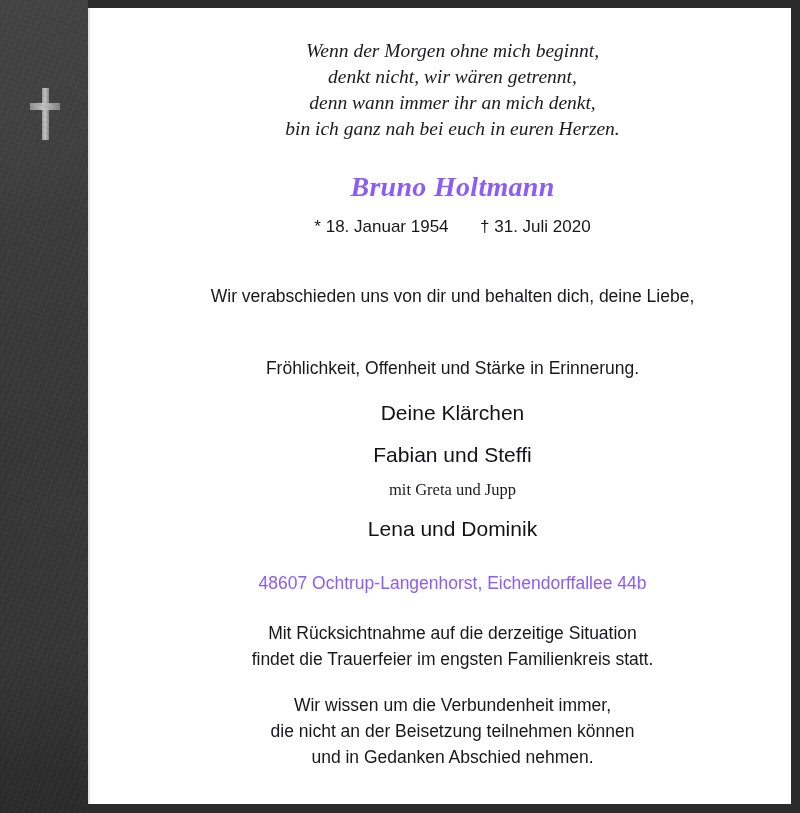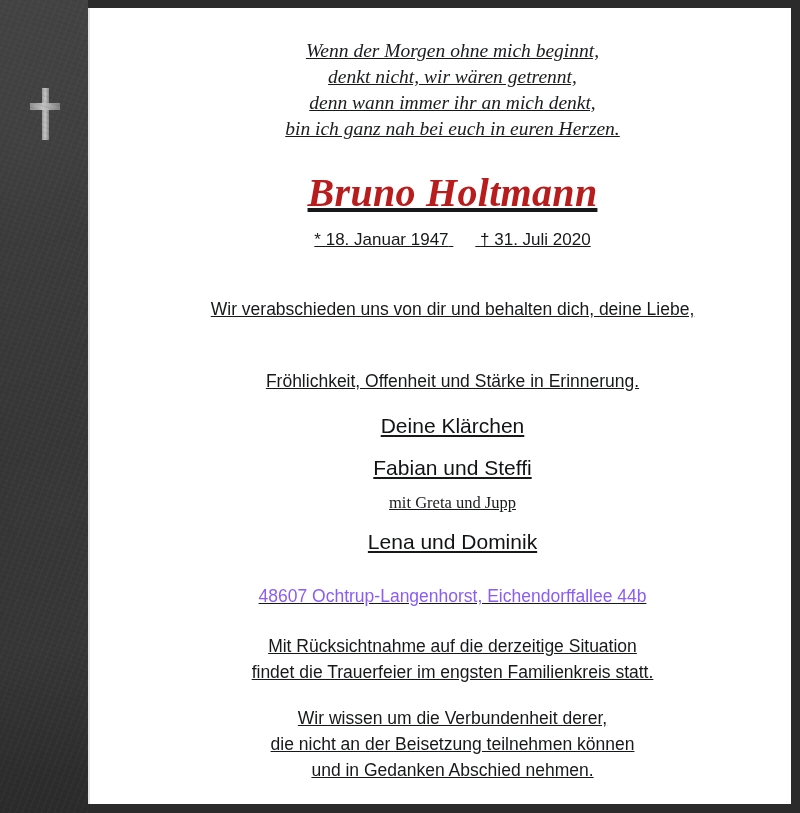--- a/index.html
+++ b/index.html
@@ -101,41 +101,40 @@
     position: absolute;
     left: 90px;
     top: 8px;
     width: 701px;
     height: 776px;
     background: #ffffff;
     box-sizing: border-box;
     padding: 22px 16px 10px 40px;
     text-align: center;
     color: #17181a;
-    text-decoration: underline;
   }
 
   .verse {
     font-family: "Liberation Serif", serif;
     font-style: italic;
     font-size: 19.5px;
     line-height: 26px;
     color: #1b1c1e;
     text-align: center;
     margin: 8px 0 0 0;
   }
   .verse .line { display: block; white-space: nowrap; }
 
   .deceased-name {
     font-family: "Liberation Serif", serif;
     font-weight: bold;
     font-style: italic;
-    font-size: 40px;
+    font-size: 28px;
     letter-spacing: 0.3px;
-    color: #b91c1c;
+    color: #8b5cf6;
     margin: 30px 0 0 0;
     line-height: 1.05;
   }
 
   .dates {
     font-family: "Liberation Sans", sans-serif;
     font-size: 17px;
     color: #17181a;
     margin: 16px 0 0 0;
   }
@@ -219,21 +218,21 @@
     <div class="verse">
       <span class="line">Wenn der Morgen ohne mich beginnt,</span>
       <span class="line">denkt nicht, wir wären getrennt,</span>
       <span class="line">denn wann immer ihr an mich denkt,</span>
       <span class="line">bin ich ganz nah bei euch in euren Herzen.</span>
     </div>
 
     <div class="deceased-name">Bruno Holtmann</div>
 
     <div class="dates">
-      <span>* 18. Januar 1947</span>
+      <span>* 18. Januar 1954</span>
       <span class="sep"></span>
       <span>† 31. Juli 2020</span>
     </div>
 
     <div class="farewell">
       <span class="line">Wir verabschieden uns von dir und behalten dich, deine Liebe,</span>
       <span class="line">Fröhlichkeit, Offenheit und Stärke in Erinnerung.</span>
     </div>
 
 
@@ -251,20 +250,20 @@
     </div>
 
     <div class="address">48607 Ochtrup-Langenhorst, Eichendorffallee 44b</div>
 
     <div class="notes">
       <div class="note-block">
         <span class="line">Mit Rücksichtnahme auf die derzeitige Situation</span>
         <span class="line">findet die Trauerfeier im engsten Familienkreis statt.</span>
       </div>
       <div class="note-block">
-        <span class="line">Wir wissen um die Verbundenheit derer,</span>
+        <span class="line">Wir wissen um die Verbundenheit immer,</span>
         <span class="line">die nicht an der Beisetzung teilnehmen können</span>
         <span class="line">und in Gedanken Abschied nehmen.</span>
       </div>
     </div>
 
   </div>
 </div>
 
 </body></html>

